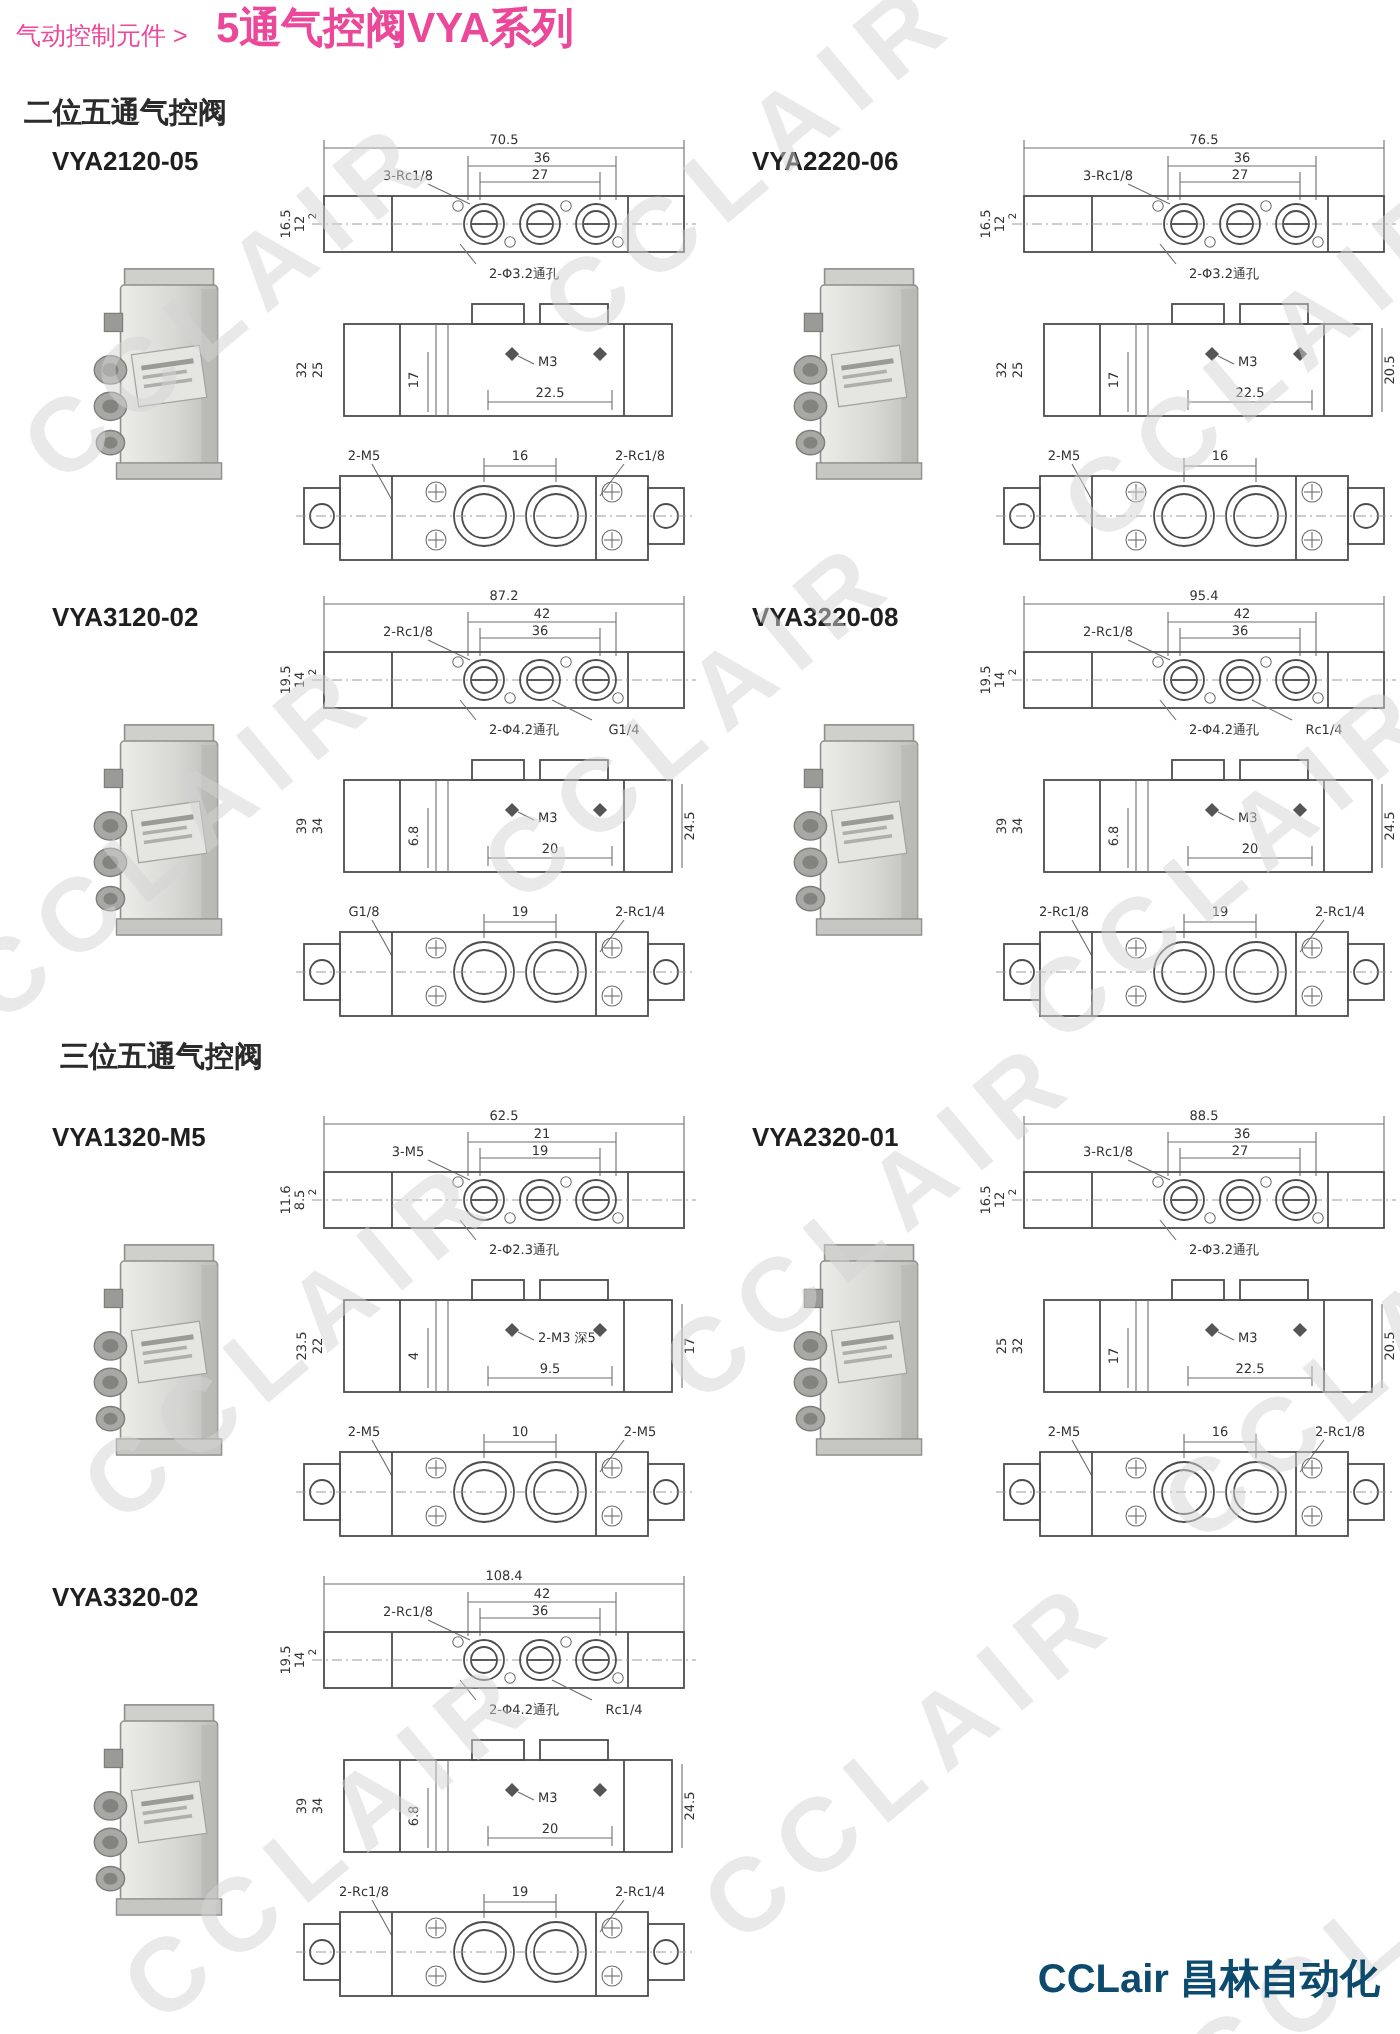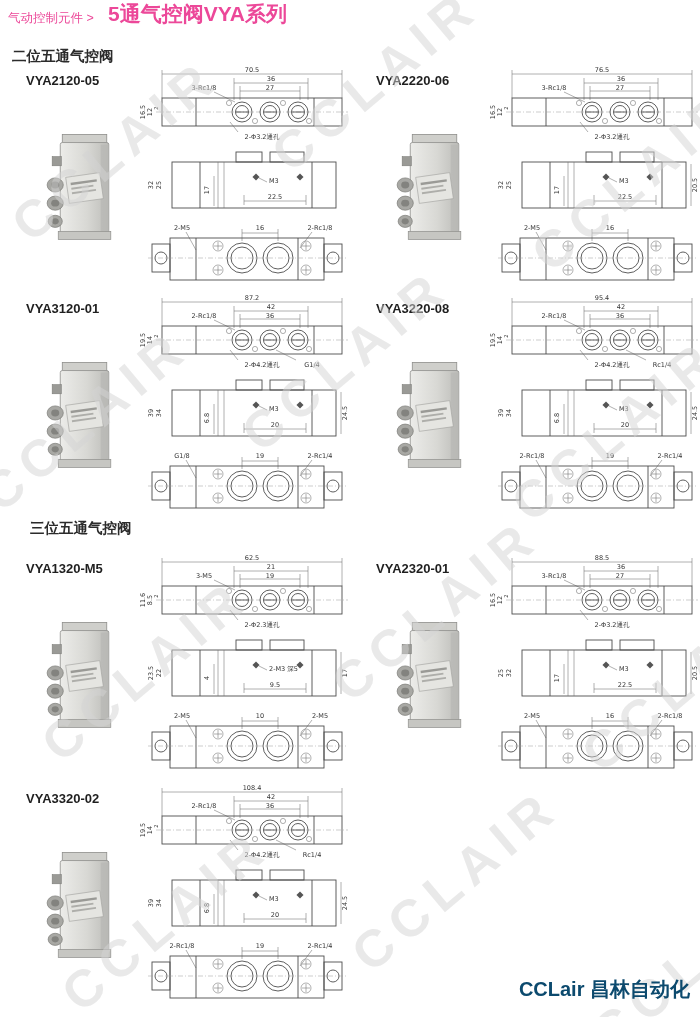--- a/index.html
+++ b/index.html
@@ -335,21 +335,21 @@
         <circle class="thin" cx="168" cy="206" r="5"></circle>
             <line class="thin" x1="164" y1="206" x2="172" y2="206"></line>
             <line class="thin" x1="168" y1="202" x2="168" y2="210"></line>
         <line class="cl" x1="10" y1="194" x2="208" y2="194"></line>
       </g>
     </svg>
   </div>
 </div>
   <div class="valve-slot" style="left:18px;top:292px">
   <div class="valve">
-    <div class="code">VYA3120-01</div>
+    <div class="code">VYA3120-02</div>
 
     <svg class="photo" viewBox="0 0 95 110">
       <defs>
         <linearGradient id="pg" x1="0" y1="0" x2="1" y2="0">
           <stop offset="0" stop-color="#ececе9"></stop>
           <stop offset="0" stop-color="#ececE9"></stop>
           <stop offset="0.55" stop-color="#d8d8d4"></stop>
           <stop offset="1" stop-color="#bdbdb9"></stop>
         </linearGradient>
       </defs>

